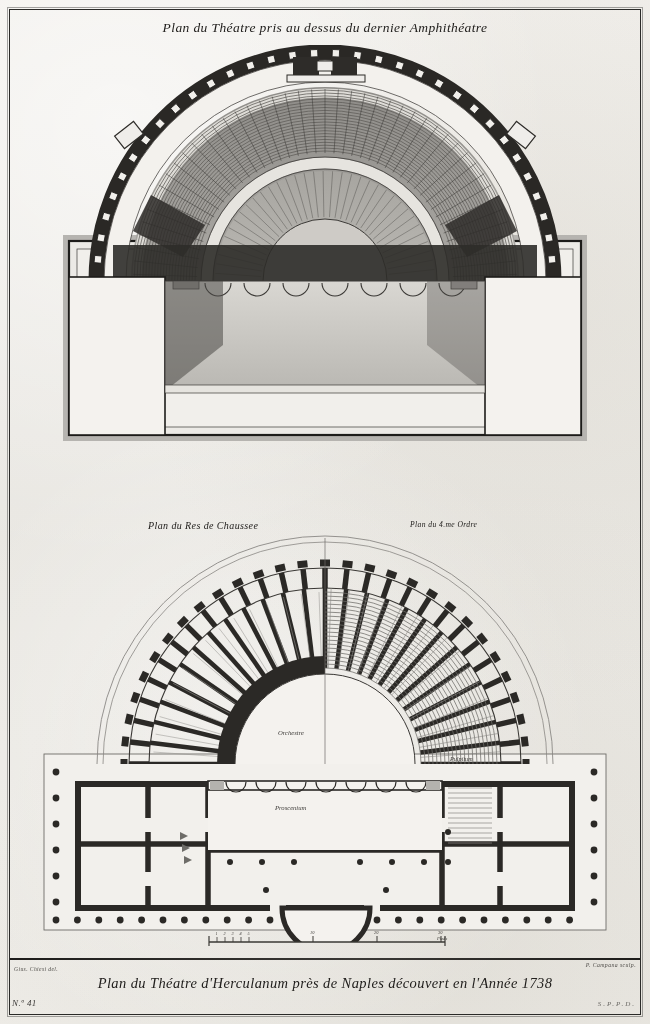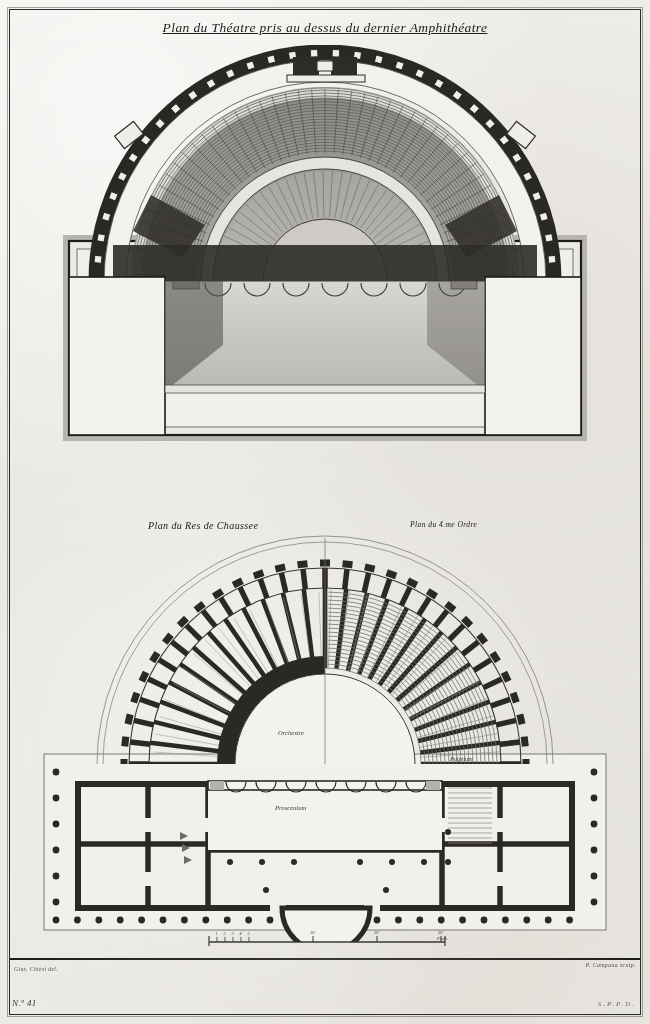--- a/index.html
+++ b/index.html
@@ -29,21 +29,20 @@
   }
 
   .engr-text{
     font-family:"Liberation Serif",serif;
     font-style:italic;color:#22201e;
     letter-spacing:.4px;white-space:nowrap;
   }
   #title-top{
     position:absolute;top:20px;left:0;width:650px;text-align:center;
     font-size:13.5px;
-    text-decoration:underline;
   }
   #caption-main{
     position:absolute;top:975px;left:0;width:650px;text-align:center;
     font-size:14.5px;
   }
   #label-rez{position:absolute;left:148px;top:520px;font-size:10px;}
   #label-ordre{position:absolute;left:410px;top:520px;font-size:7.6px;}
   #sig-left{position:absolute;left:14px;top:966px;font-size:5.6px;color:#4e4c48;}
   #sig-right{position:absolute;right:14px;top:962px;font-size:5.8px;color:#4e4c48;}
   #plate-no{position:absolute;left:12px;top:998px;font-size:9px;color:#3a3836;}
@@ -638,17 +637,18 @@
           <line x1="4" y1="8" x2="4" y2="18" stroke="#3a3835" stroke-width="1.2"></line>
           <line x1="240" y1="8" x2="240" y2="18" stroke="#3a3835" stroke-width="1.2"></line>
         </g>
       <text x="232" y="12" font-size="4.6">Pieds</text>
     </svg>
   </div>
 
   <div id="sig-left" class="engr-text">Gius. Chiesi del.</div>
   <div id="sig-right" class="engr-text">P. Campana sculp.</div>
   <div id="rule"></div>
+  <div id="caption-main" class="engr-text">Plan du Théatre d'Herculanum près de Naples découvert en l'Année 1738</div>
   <div id="plate-no" class="engr-text">N.º 41</div>
   <div id="plate-mark" class="engr-text">S.P.P.D.</div>
 
   <div id="plate-border"></div>
 </div>
 
 </body></html>

